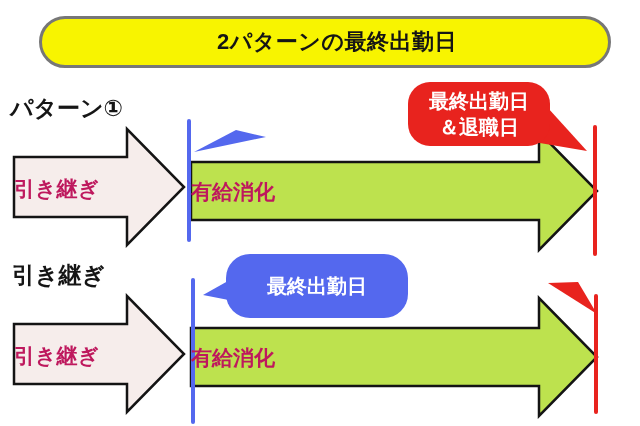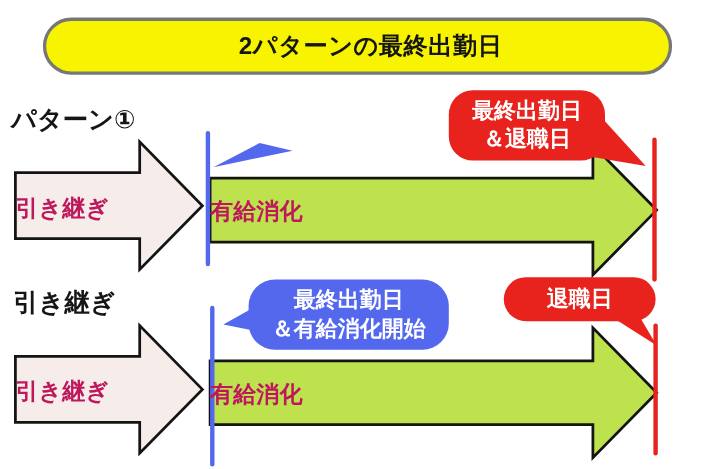--- a/index.html
+++ b/index.html
@@ -103,21 +103,16 @@
   </svg>
 
 
   <div class="bubble red" id="p1-red-bubble">
     <div>最終出勤日</div>
     <div>＆退職日</div>
   </div>
 
   <div class="bubble blue" id="p2-blue-bubble">
     <div>最終出勤日</div>
-    <div>＆有給消化開始</div>
   </div>
 
-  <div class="bubble red" id="p2-red-bubble">
-    <div>退職日</div>
-    <div></div>
-  </div>
 
 </div>
 
 </body></html>

